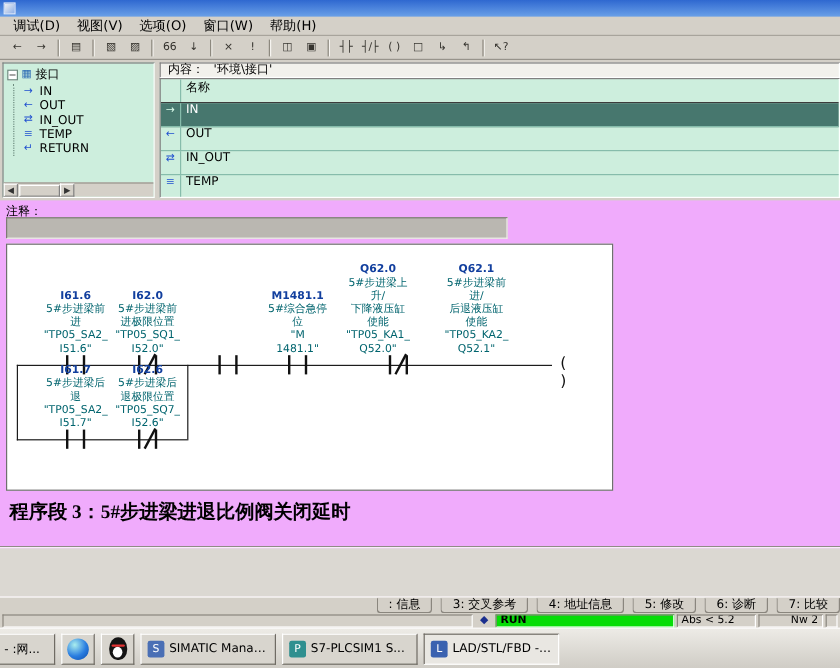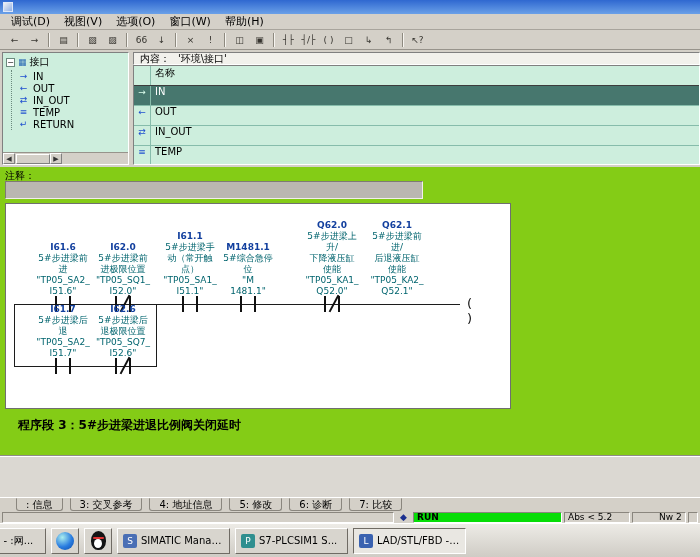--- a/index.html
+++ b/index.html
@@ -49,40 +49,40 @@
     border:1px solid; border-color:#808080 #fff #fff #808080; overflow:hidden; }
   .vrow { display:flex; height:20px; align-items:flex-start; border-bottom:1px solid #86bcab; font-size:10px; }
   .vrow.vhead { border-bottom:1px solid #3c3c3c; }
   .vicon { width:17px; flex:none; text-align:center; color:#1f4fd0; font-size:9px; border-right:1px solid #86bcab; height:100%; line-height:12px; }
   .vhead .vicon { color:transparent; }
   .vname { padding-left:4px; }
   .vrow.sel { background:#47776e; color:#fff; }
   .vrow.sel .vicon { color:#dfe; }
 
   
-  .editor { position:absolute; top:167px; left:0; width:700px; height:330px; background:#84cc16; }
+  .editor { position:absolute; top:167px; left:0; width:700px; height:330px; background:#f0abfc; }
   .comment-label { position:absolute; top:2px; left:5px; font-size:10px; color:#000; }
   .comment-box { position:absolute; top:14px; left:5px; width:418px; height:18px; background:#bab7b1;
     border:1px solid; border-color:#7d7a74 #f1efeb #f1efeb #7d7a74; }
   .ladder-canvas { position:absolute; top:36px; left:5px; width:506px; height:206px; background:#fff;
     border:1px solid #6f6f6f; overflow:hidden; }
   .lline { position:absolute; background:#1c1c1c; }
   .elem-label { position:absolute; width:70px; text-align:center; font-size:9px; line-height:11px; color:#00646e; }
   .elem-label .addr { color:#123f9e; font-weight:bold; }
   .sym { position:absolute; width:16px; height:16px; }
   .sym.contact-no, .sym.contact-nc { border-left:2px solid #111; border-right:2px solid #111; }
   .sym .slash { position:absolute; left:7px; top:-2px; width:2px; height:19px; background:#111; transform:rotate(28deg); }
   .sym.coil { width:22px; font-size:13px; line-height:15px; color:#111; text-align:center; letter-spacing:3px; background:#fff; }
-  .net-title { position:absolute; top:250px; left:18px; font-size:12px; font-weight:bold; color:#000; }
+  .net-title { position:absolute; top:250px; left:8px; font-size:16px; font-weight:bold; color:#000;font-family:Liberation Serif, serif; }
   .groove { position:absolute; top:288px; left:0; width:700px; height:2px; border-top:1px solid #8f8c85; border-bottom:1px solid #fff; }
   .lower-band { position:absolute; top:290px; left:0; width:700px; height:40px; background:#dbd8d2; }
 
   
   .tabs { position:absolute; top:497px; left:0; width:700px; height:14px; background:#d4d0c8;
-    border-top:1px solid #fff; display:flex; gap:7px; padding-left:16px; font-size:10px; align-items:flex-start; }
+    border-top:1px solid #fff; display:flex; gap:7px; padding-left:16px; font-size:10px; align-items:flex-start;justify-content:flex-end; }
   .tab { border:1px solid #8a867e; border-top:1px solid #d4d0c8; background:#d4d0c8; padding:0 9px;
     height:13px; line-height:11px; border-radius:0 0 3px 3px; white-space:nowrap; }
 
   
   .status { position:absolute; top:511px; left:0; width:700px; height:12px; background:#d4d0c8;
     display:flex; gap:2px; align-items:center; font-size:9px; padding:0 2px; }
   .sfield { border:1px solid; border-color:#8a867e #fff #fff #8a867e; height:11px; line-height:9px; padding:0 3px; white-space:nowrap; overflow:hidden; }
   .sf-main { flex:1; }
   .sf-diamond { width:15px; text-align:center; color:#1b2f8e; border:none; }
   .sf-run { width:149px; color:#000; font-weight:bold; }
@@ -247,38 +247,30 @@
         <div class="elem-label" style="top: 38px; left: 82px;">
           <div class="addr">I62.0</div>
           <div>5#步进梁前</div>
           <div>进极限位置</div>
           <div>"TP05_SQ1_</div>
           <div>I52.0"</div>
         </div>
         <div class="sym contact-nc" style="top: 92px; left: 109px;">
           <div class="slash"></div>
         </div>
-        <div class="elem-label" style="top: 27px; left: 149px;">
-          <div class="addr">I61.1</div>
-          <div>5#步进梁手</div>
-          <div>动（常开触</div>
-          <div>点）</div>
-          <div>"TP05_SA1_</div>
-          <div>I51.1"</div>
-        </div>
         <div class="sym contact-no" style="top: 92px; left: 176px;"></div>
         <div class="elem-label" style="top: 38px; left: 207px;">
           <div class="addr">M1481.1</div>
           <div>5#综合急停</div>
           <div>位</div>
           <div>"M</div>
           <div>1481.1"</div>
         </div>
         <div class="sym contact-no" style="top: 92px; left: 234px;"></div>
-        <div class="elem-label" style="top: 16px; left: 291px; text-align: center;">
+        <div class="elem-label" style="top: 16px; left: 274px; text-align: center;">
           <div class="addr">Q62.0</div>
           <div>5#步进梁上</div>
           <div>升/</div>
           <div>下降液压缸</div>
           <div>使能</div>
           <div>"TP05_KA1_</div>
           <div>Q52.0"</div>
         </div>
         <div class="sym contact-nc" style="top: 92px; left: 318px;">
           <div class="slash"></div>

